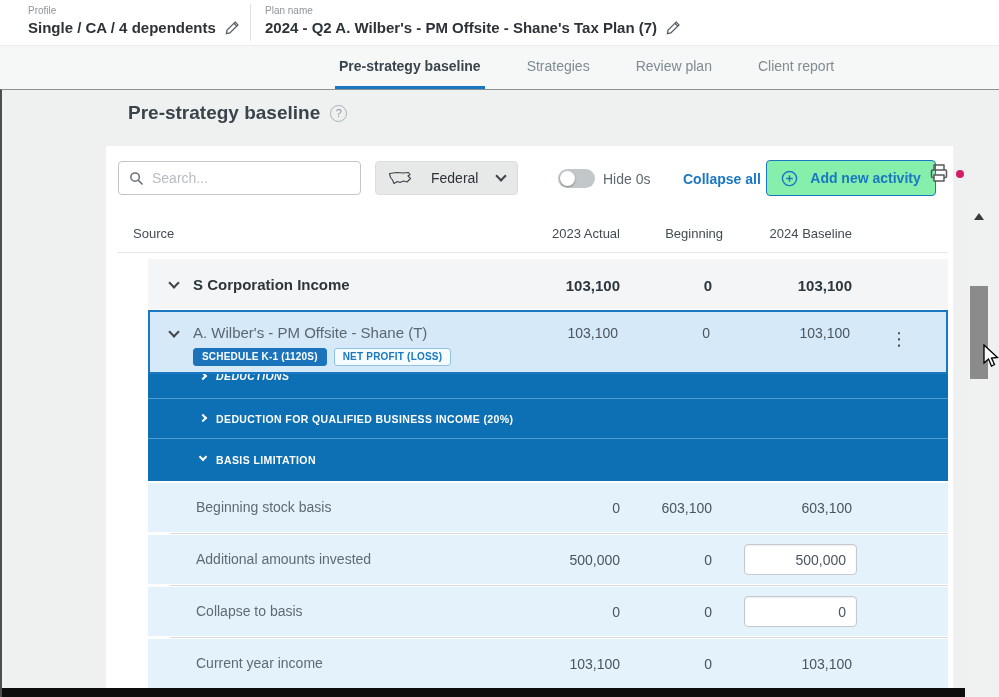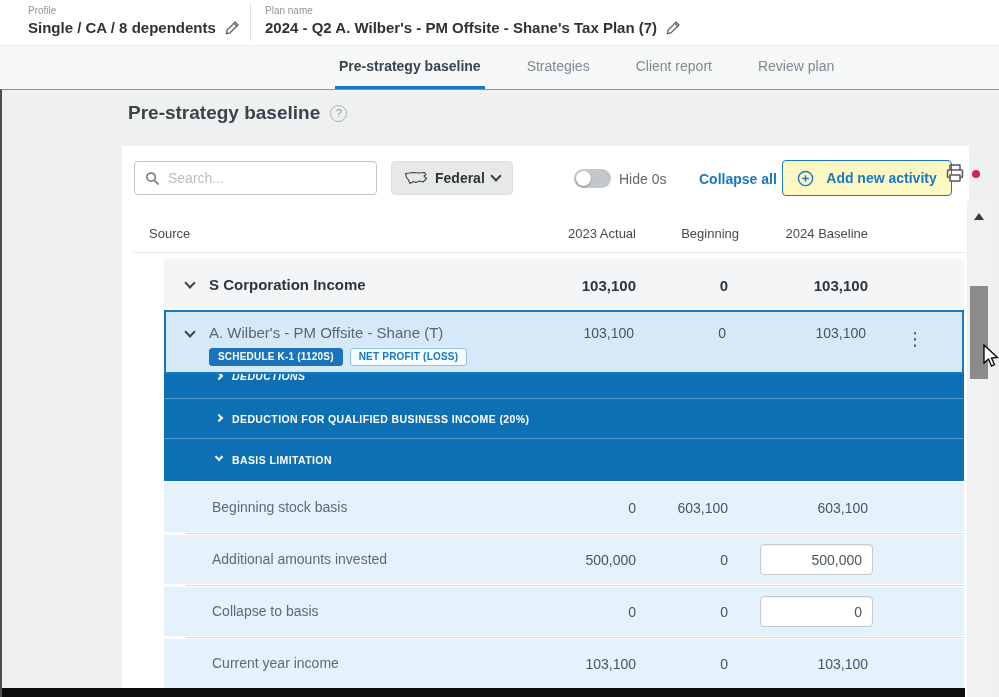--- a/index.html
+++ b/index.html
@@ -28,34 +28,34 @@
   
   .tabbar{height:44px;background:#f6f7f7;border-top:1px solid #ececec;display:flex;padding-left:335px;gap:38px;}
   .tab{display:flex;align-items:center;font-size:14px;color:#7e8b93;cursor:pointer;border-bottom:3px solid transparent;padding:0 4px;}
   .tab.active{color:#39454d;font-weight:bold;border-bottom-color:var(--accent);}
 
   
   .main{position:absolute;top:89px;left:0;right:0;bottom:0;background:#eff0f0;border-top:1px solid #8f8f8f;border-left:2px solid #4d4d4d;}
   .page-title{position:absolute;left:126px;top:12px;display:flex;align-items:center;gap:10px;font-size:19px;font-weight:bold;color:#39444c;}
   .help-icon{width:17px;height:17px;border:1px solid #a9b2b8;border-radius:50%;color:#8b959c;font-size:11px;font-weight:normal;display:flex;align-items:center;justify-content:center;}
 
-  .card{position:absolute;left:120px;top:56px;width:847px;bottom:0;background:#fff;}
+  .card{position:absolute;left:104px;top:56px;width:847px;bottom:0;background:#fff;}
 
   
   .search-box{position:absolute;left:12px;top:15px;width:243px;height:34px;border:1px solid #c2c6c9;border-radius:4px;background:#fff;display:flex;align-items:center;padding:0 10px;gap:8px;}
   .search-box input{border:none;outline:none;flex:1;font-size:14px;color:#444;background:transparent;}
   .search-box input::placeholder{color:#b7bdc1;}
   .mag{width:15px;height:15px;stroke:#6a7278;}
-  .federal-btn{position:absolute;left:269px;top:15px;height:34px;padding:0 12px;background:#e7e9e9;border:1px solid #dcdede;border-radius:4px;display:flex;align-items:center;gap:7px;font-size:14px;font-weight:bold;color:#2e3338;cursor:pointer;}
+  .federal-btn{position:absolute;left:269px;top:15px;height:34px;padding:0 12px;background:#e7e9e9;border:1px solid #dcdede;border-radius:4px;display:flex;align-items:center;gap:19px;font-size:14px;font-weight:normal;color:#2e3338;cursor:pointer;}
   .chev-dn{width:8px;height:8px;border-right:2px solid #3c4449;border-bottom:2px solid #3c4449;transform:rotate(45deg);margin-top:-4px;}
   .toggle{position:absolute;left:452px;top:23px;width:37px;height:19px;background:#c2c7ca;border-radius:10px;cursor:pointer;}
   .toggle .knob{position:absolute;left:2px;top:2px;width:15px;height:15px;border-radius:50%;background:#fff;box-shadow:0 1px 2px rgba(0,0,0,.35);}
   .hide0-label{position:absolute;left:497px;top:25px;font-size:14px;color:#5e686e;}
   .collapse-link{position:absolute;left:577px;top:25px;font-size:14px;font-weight:bold;color:var(--accent);cursor:pointer;}
-  .add-btn{position:absolute;left:660px;top:14px;width:170px;height:36px;border:1px solid var(--accent);border-radius:4px;background:#fef9c3;color:var(--accent);font-size:14px;font-weight:bold;display:flex;align-items:center;justify-content:center;gap:12px;cursor:pointer;}
+  .add-btn{position:absolute;left:660px;top:14px;width:170px;height:36px;border:1px solid var(--accent);border-radius:4px;background:#86efac;color:var(--accent);font-size:14px;font-weight:bold;display:flex;align-items:center;justify-content:center;gap:12px;cursor:pointer;}
   .plus-circ{width:17px;height:17px;}
   .printer{position:absolute;left:822px;top:16px;width:22px;height:22px;cursor:pointer;}
   .pink-dot{position:absolute;left:850px;top:24px;width:8px;height:8px;border-radius:50%;background:var(--pink);}
 
   
   .table-head{position:absolute;left:12px;right:5px;top:70px;height:37px;border-bottom:1px solid #e4e6e7;}
   .th{position:absolute;top:10px;font-size:13px;color:#414b52;}
   .th.src{left:15px;}
   .th.a{right:328px;} .th.d{right:225px;} .th.b{right:96px;}
 
@@ -118,21 +118,21 @@
 </style>
 </head>
 <body>
 
 <div class="screen">
 
   <header class="top-header">
     <div class="hdr-block profile">
       <div class="hdr-label">Profile</div>
       <div class="hdr-value-row">
-        <span class="hdr-value">Single / CA / 8 dependents</span>
+        <span class="hdr-value">Single / CA / 4 dependents</span>
         <svg class="pencil" viewBox="0 0 16 16" fill="none" stroke="currentColor" stroke-width="1.4">
             <path d="M10.8 2.2l3 3L5.2 13.8l-3.7.7.7-3.7zM9.5 3.5l3 3"></path>
           </svg>
       </div>
     </div>
     <div class="hdr-divider"></div>
     <div class="hdr-block plan">
       <div class="hdr-label">Plan name</div>
       <div class="hdr-value-row">
         <span class="hdr-value">2024 - Q2 A. Wilber's - PM Offsite - Shane's Tax Plan (7)</span>
@@ -144,24 +144,24 @@
   </header>
 
   <nav class="tabbar">
     <div class="tab active">
         <span>Pre-strategy baseline</span>
       </div>
     <div class="tab">
         <span>Strategies</span>
       </div>
     <div class="tab">
+        <span>Review plan</span>
+      </div>
+    <div class="tab">
         <span>Client report</span>
-      </div>
-    <div class="tab">
-        <span>Review plan</span>
       </div>
   </nav>
 
   <div class="main">
     <div class="page-title">
       <span>Pre-strategy baseline</span>
       <span class="help-icon">?</span>
     </div>
 
     <section class="card">

